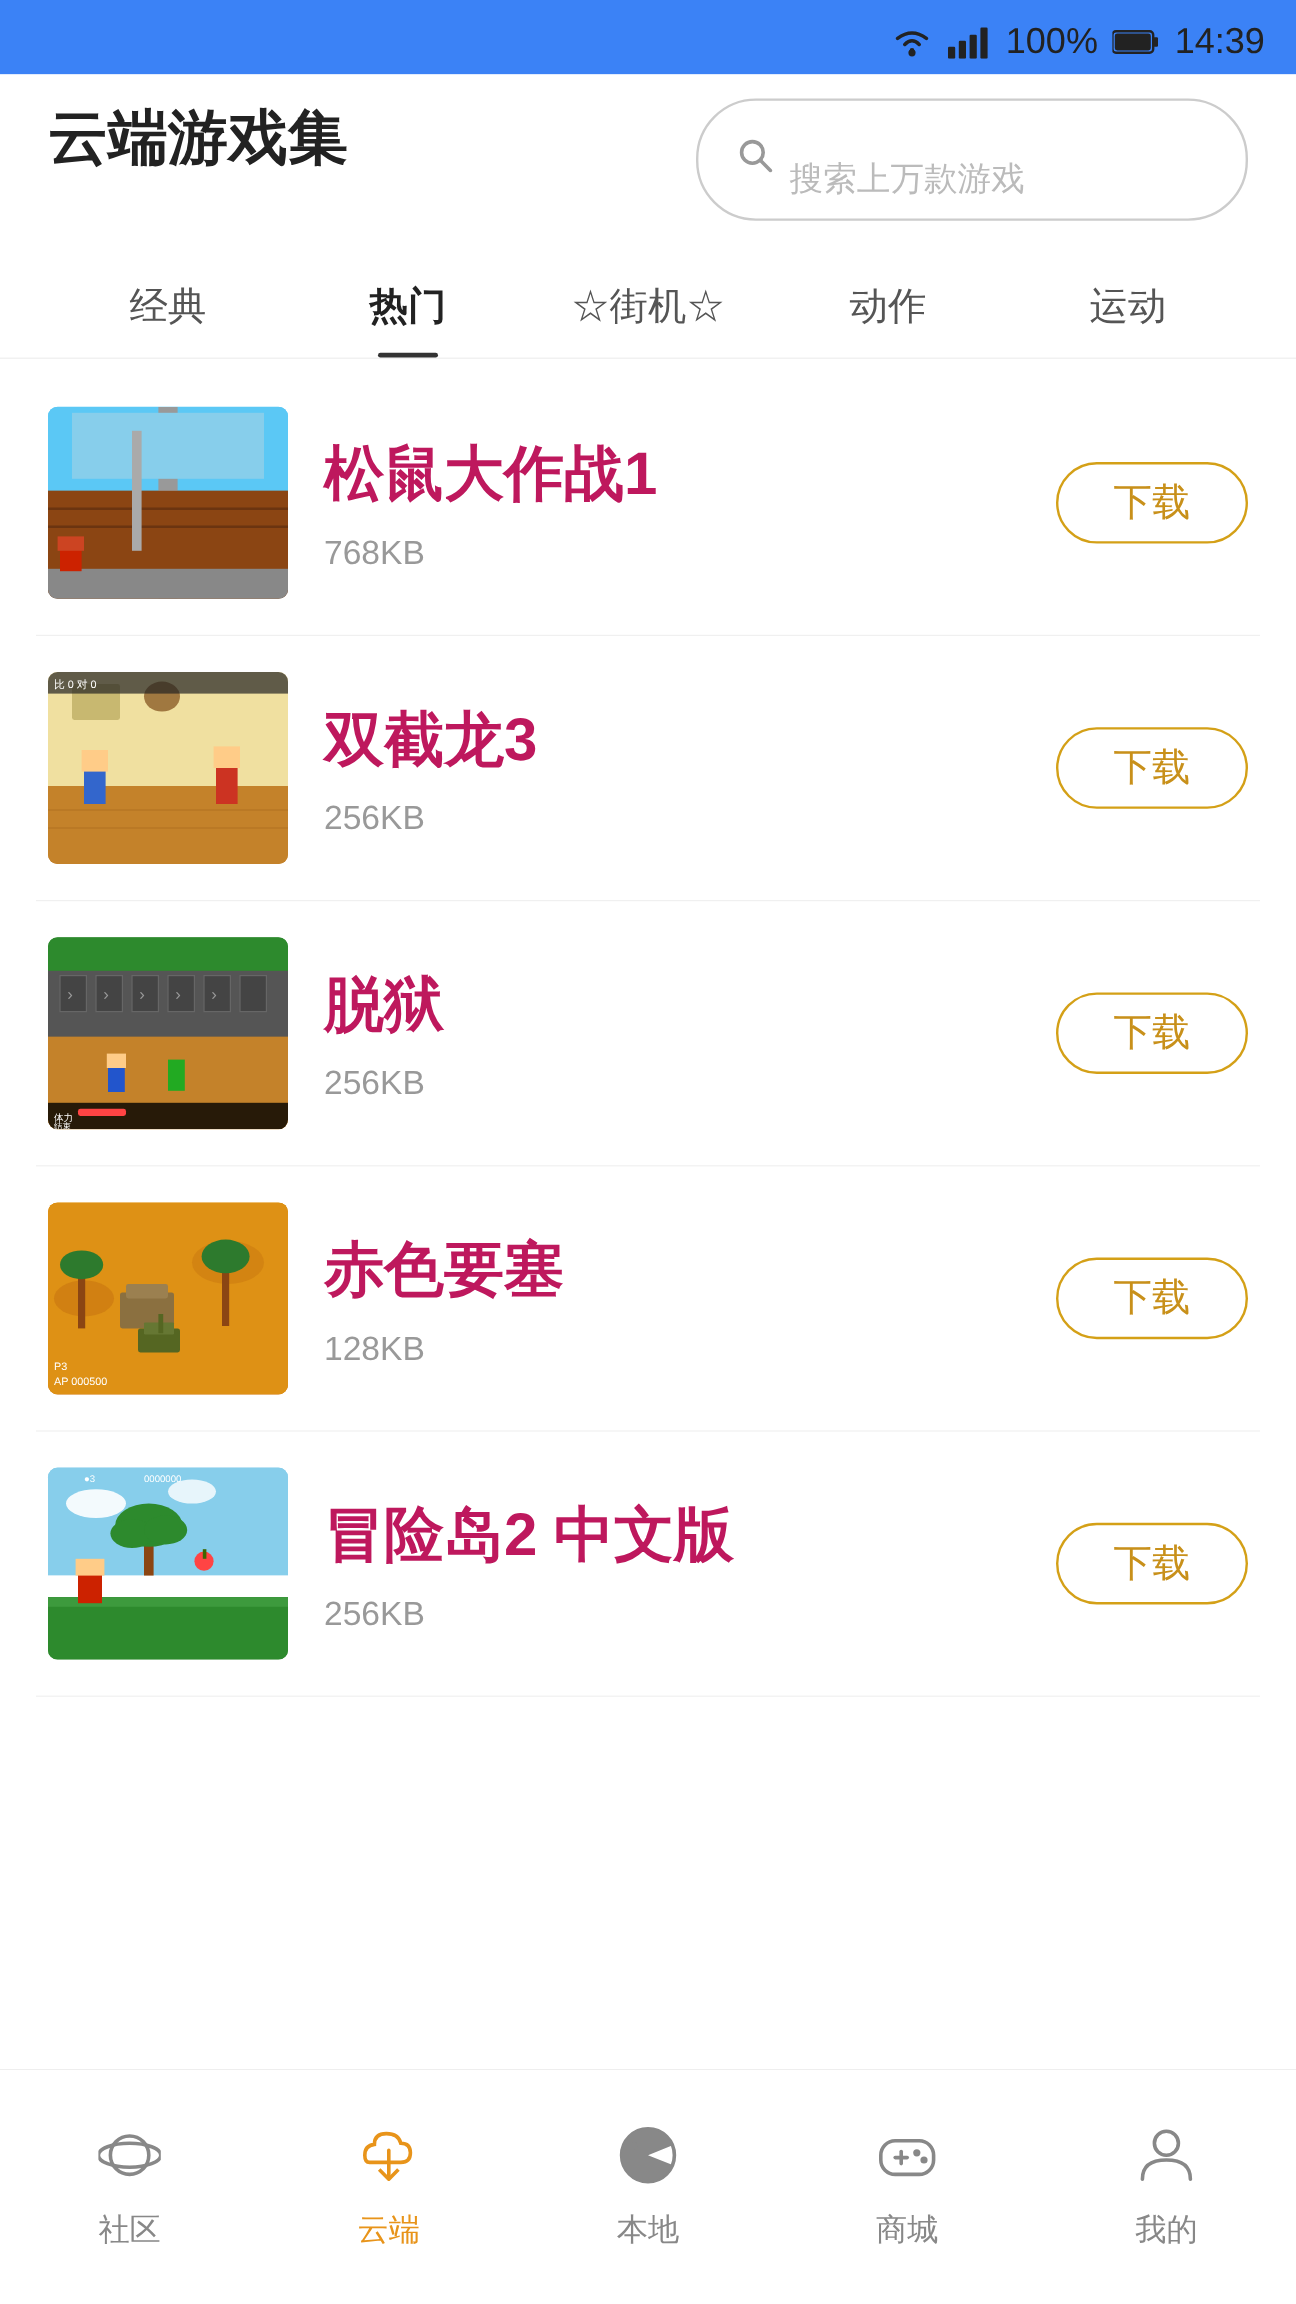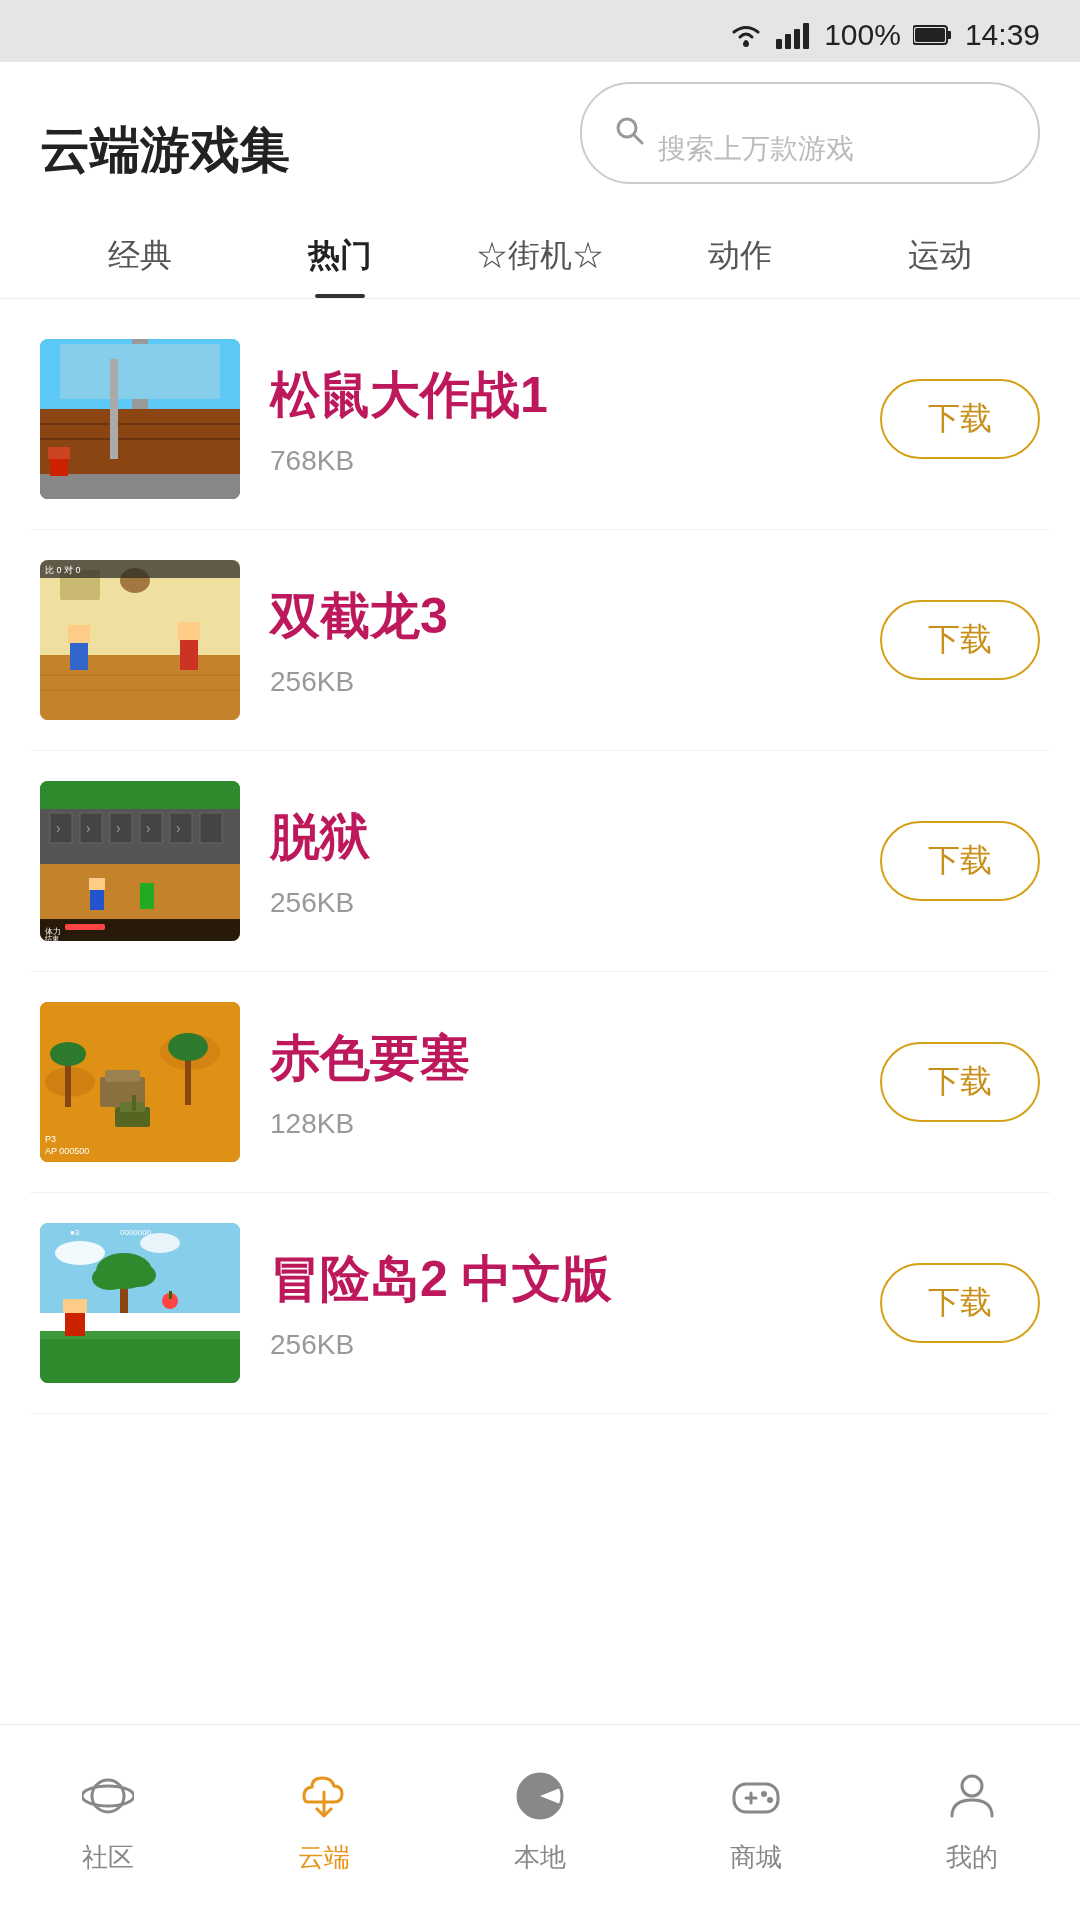--- a/index.html
+++ b/index.html
@@ -11,39 +11,39 @@
       min-height: 1920px;
       overflow-x: hidden;
       position: relative;
     }
 
     
     .status-bar {
       display: flex;
       justify-content: flex-end;
       align-items: center;
-      padding: 18px 40px 10px;
+      padding: 18px 26px 10px;
       gap: 18px;
-      background: #e5e5e5;
+      background: #3b82f6;
     }
     .status-icons {
       display: flex;
       align-items: center;
       gap: 12px;
     }
     .status-text {
       font-size: 30px;
       color: #222;
       font-weight: 500;
     }
 
     
     .header {
       display: flex;
-      align-items: flex-end;
+      align-items: flex-start;
       justify-content: space-between;
       padding: 20px 40px 30px;
       background: #fff;
     }
     .app-title {
       font-size: 50px;
       font-weight: bold;
       color: #222;
     }
     .search-bar {
@@ -173,21 +173,21 @@
       font-size: 50px;
       color: #be185d;
       font-weight: 700;
     }
     .game-size {
       font-size: 28px;
       color: #999;
     }
     .download-btn {
       width: 160px;
-      height: 80px;
+      height: 68px;
       border: 2px solid #d4a017;
       border-radius: 50px;
       background: #fff;
       color: #c8901a;
       font-size: 32px;
       display: flex;
       align-items: center;
       justify-content: center;
       cursor: pointer;
       flex-shrink: 0;

